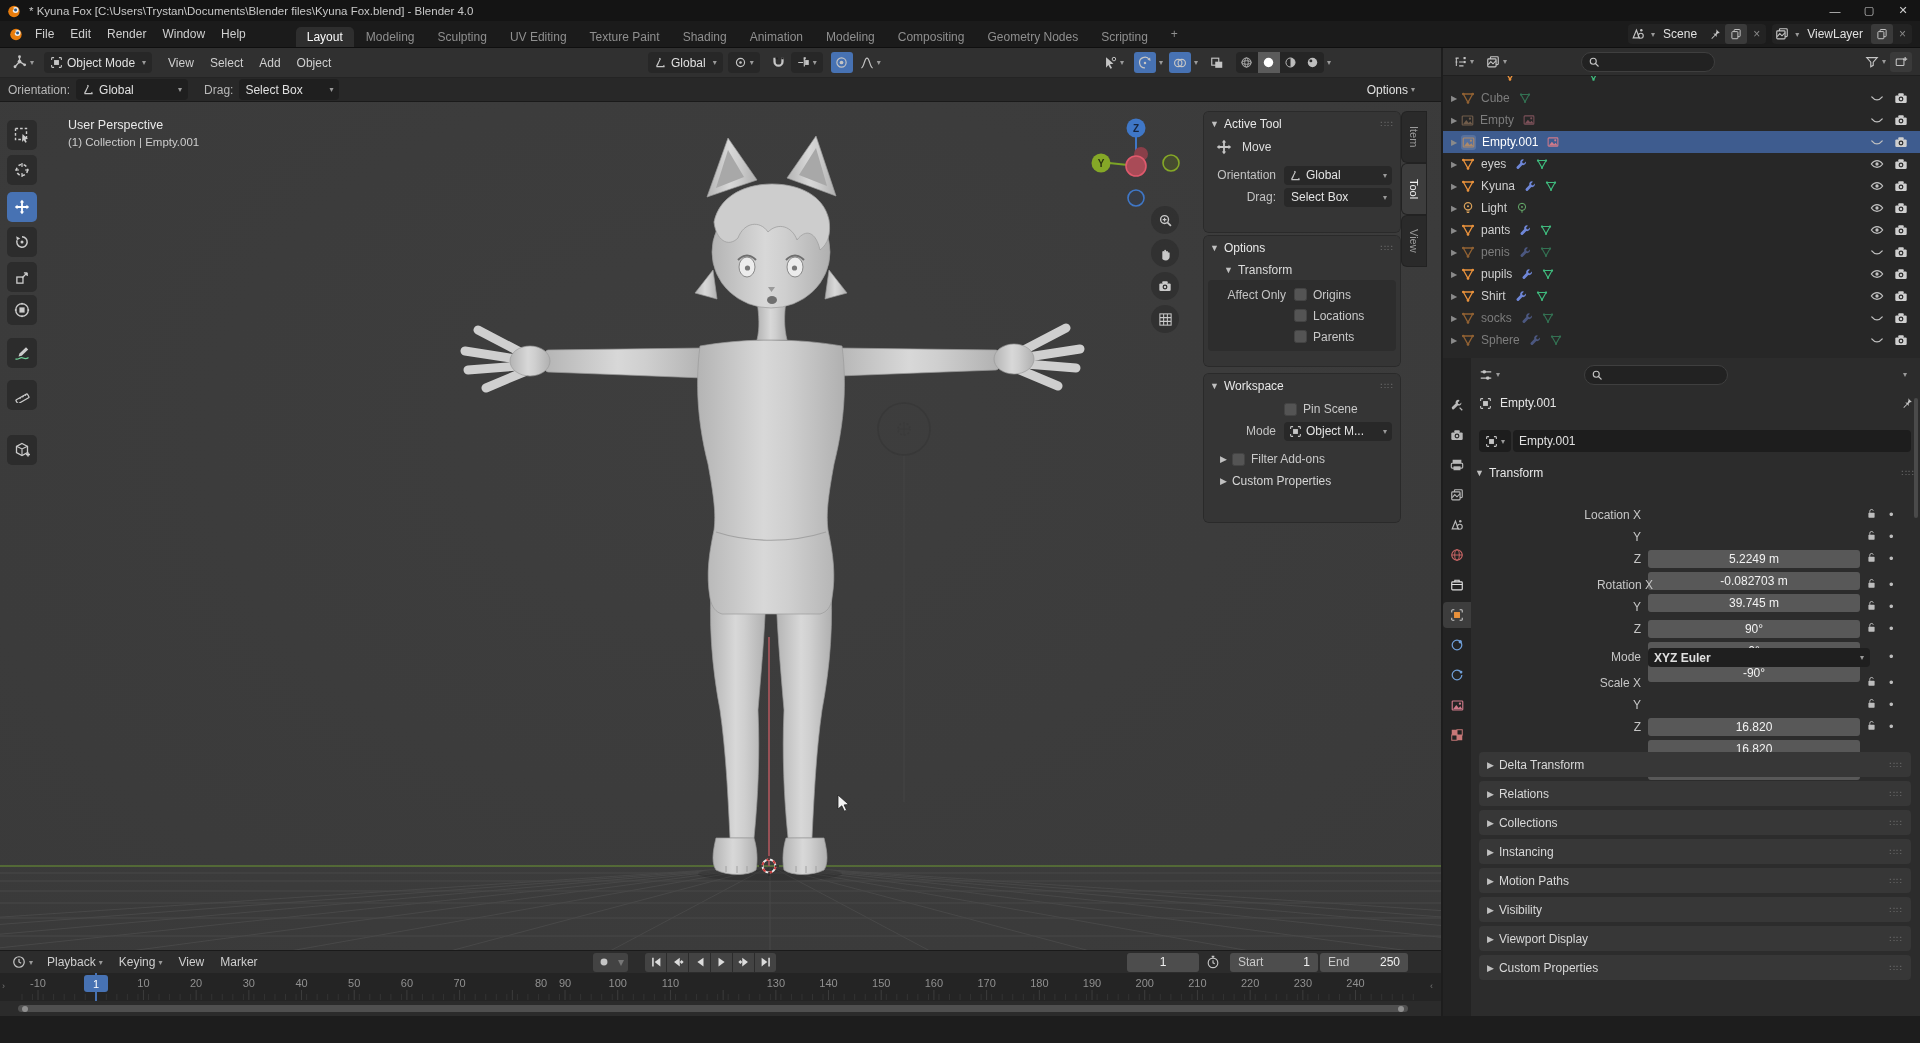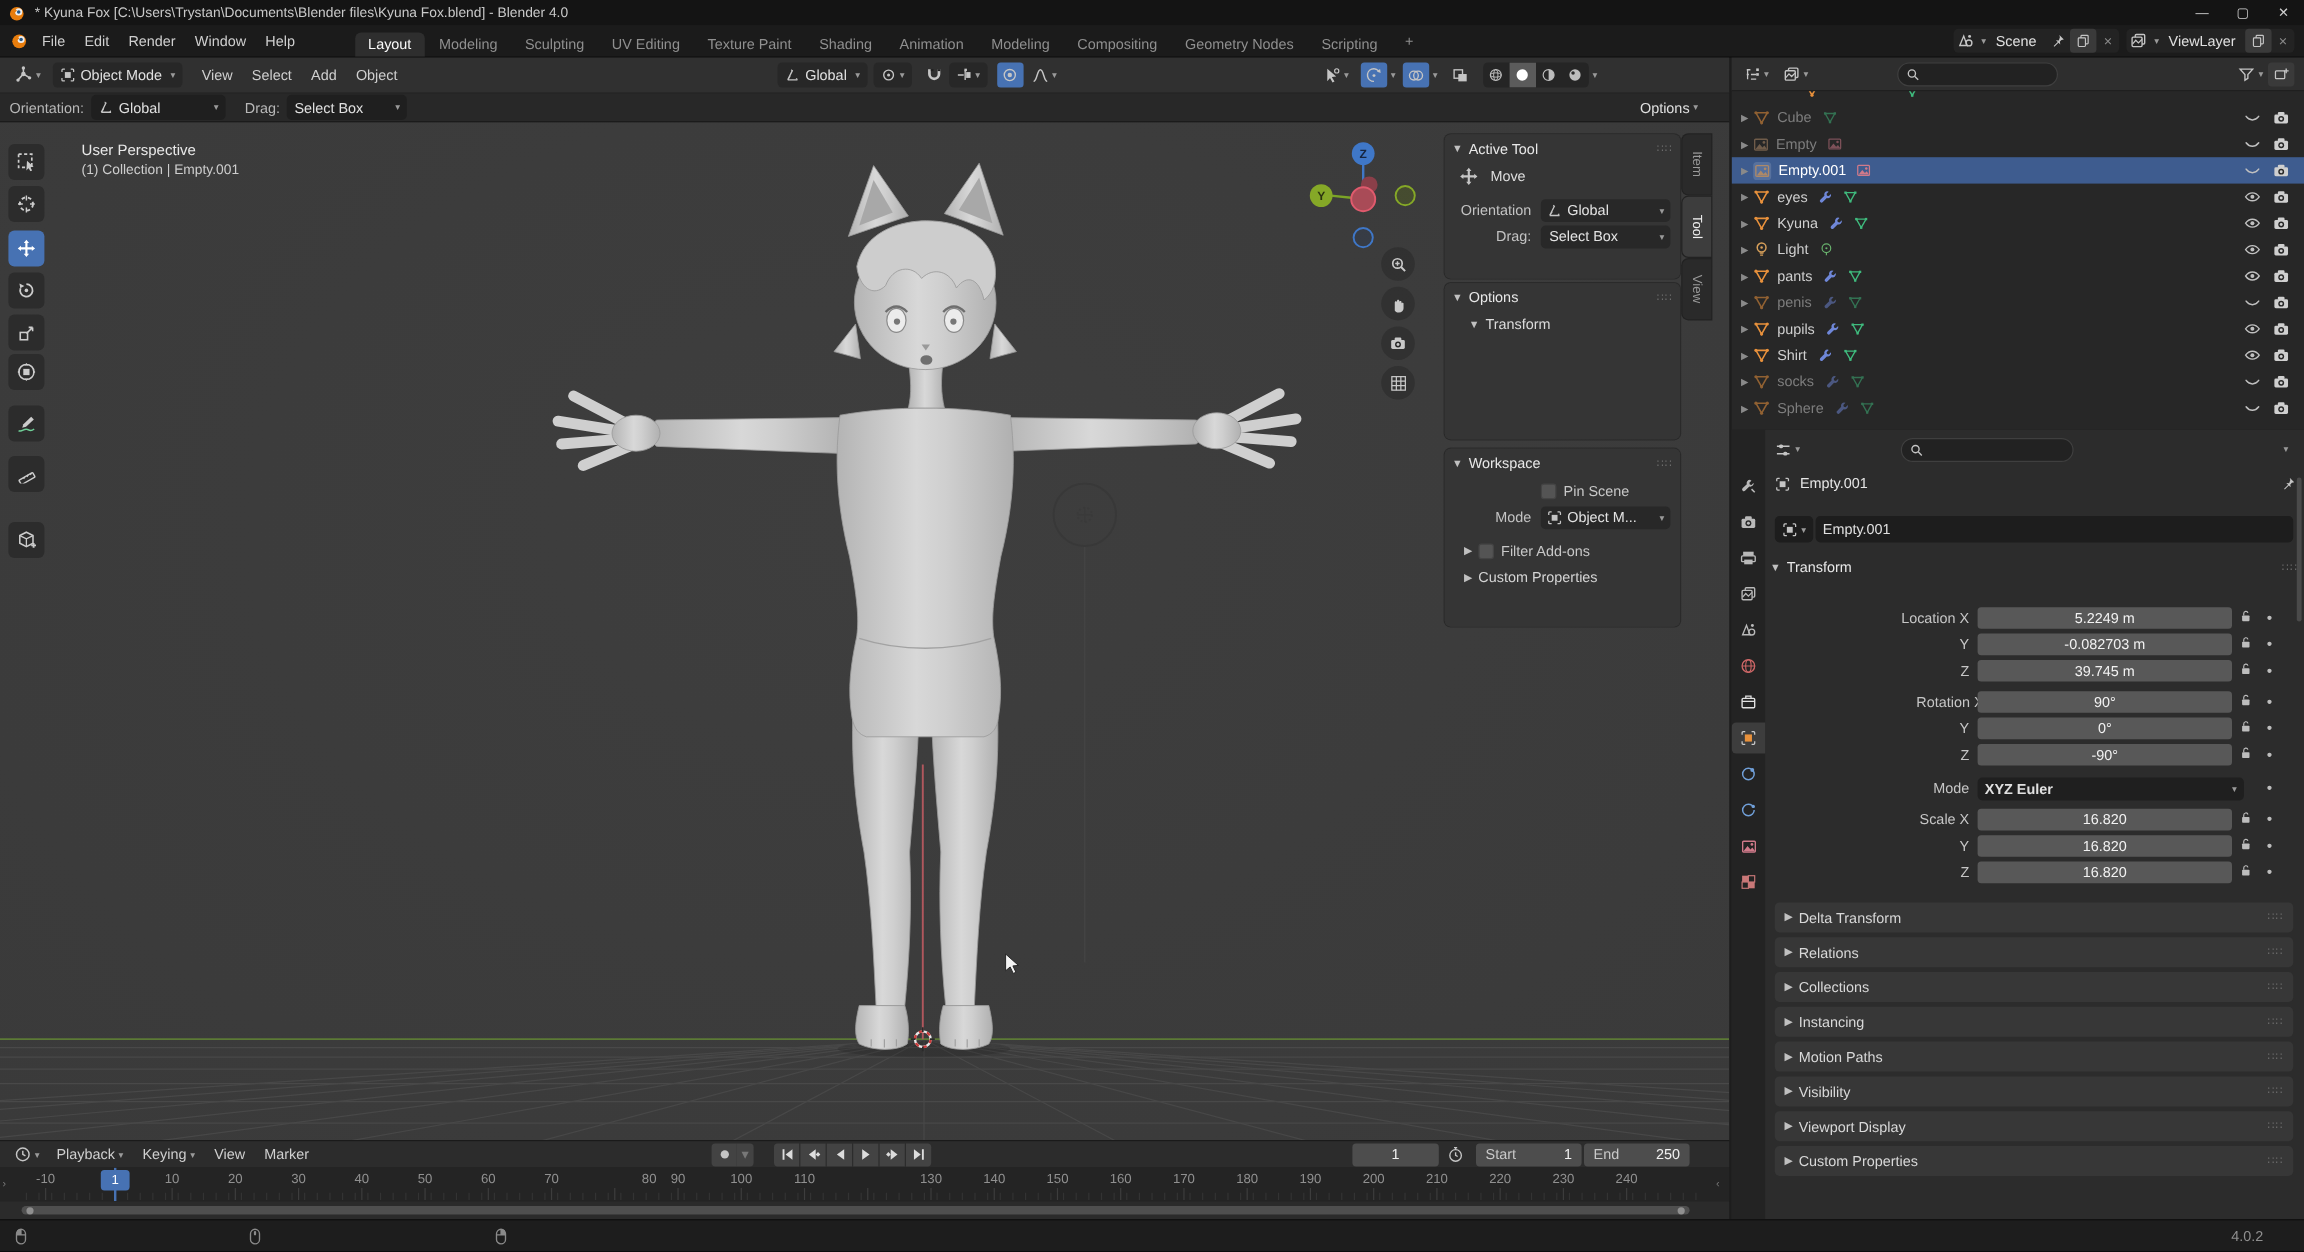--- a/index.html
+++ b/index.html
@@ -63,21 +63,21 @@
   .out-row .name{margin-left:6px;color:#cfcfcf;}
   .out-row.muted .name{color:#7d7d7d;}
   .out-row.selected .name{color:#ffffff;}
   .out-exp{width:14px;margin-left:4px;color:#8a8a8a;font-size:8px;text-align:center;}
   .search-box{display:flex;align-items:center;background:#222222;border:1px solid #3f3f3f;border-radius:10px;height:18px;padding:0 6px;color:#888;}
   
   #properties{left:1443px;top:358px;width:477px;height:658px;background:#2c2c2c;overflow:hidden;}
   #prop-tabcol{position:absolute;left:0;top:0;width:28px;height:658px;background:#232323;}
   .prop-tab{position:absolute;left:0;width:28px;height:26px;display:flex;align-items:center;justify-content:center;}
   .prop-tab.active{background:#3d3d3d;border-radius:4px 0 0 4px;}
-  .slider{background:#585858;border-radius:3px;height:18px;display:flex;align-items:center;justify-content:center;color:#f2f2f2;}
+  .slider{background:#585858;border-radius:3px;height:18px;display:flex;align-items:center;justify-content:center;color:#f2f2f2;margin-top:44px;}
   .tr-label{position:absolute;text-align:right;color:#c6c6c6;width:160px;}
   .lockdot{color:#bdbdbd;}
   .sect{position:absolute;left:36px;width:432px;height:25px;background:#373737;border-radius:4px;display:flex;align-items:center;padding:0 8px;box-sizing:border-box;color:#d8d8d8;}
   
   #timeline-header{left:0;top:950px;width:1441px;height:23px;background:#2c2c2c;border-top:1px solid #1a1a1a;display:flex;align-items:center;box-sizing:border-box;}
   #timeline-ruler{left:0;top:973px;width:1441px;height:28px;background:#242424;overflow:hidden;}
   #timeline-strip{left:0;top:1001px;width:1441px;height:15px;background:#2b2b2b;}
   .tick-lbl{position:absolute;top:4px;color:#909090;font-size:11px;transform:translateX(-50%);}
   #cur-frame-pill{position:absolute;top:2px;width:24px;height:17px;background:#4772b3;border-radius:3px;color:#fff;font-size:11px;display:flex;align-items:center;justify-content:center;transform:translateX(-50%);}
   .tr-btn{width:21px;height:19px;display:flex;align-items:center;justify-content:center;background:#434343;color:#dcdcdc;}
@@ -645,20 +645,43 @@
     
     <div class="vpanel" style="top:134px;height:130px">
       <div class="phead">
         <span class="chev">▼</span>
           <span>Options</span>
           <span class="grip">∷∷</span>
       </div>
       <div class="prow" style="height:20px">
         <span class="chev" style="margin-left:12px">▼</span>
           <span style="color:#dcdcdc">Transform</span>
+      </div>
+      <div class="inset">
+        <div class="prow" style="height:21px">
+          <span class="plabel" style="width:70px;text-align:right">Affect Only</span>
+          <span class="row" style="margin-left:8px">
+              <span class="checkbox"></span>
+              <span class="cblabel">Origins</span>
+            </span>
+        </div>
+        <div class="prow" style="height:21px">
+          <span style="width:70px"></span>
+          <span class="row" style="margin-left:8px">
+              <span class="checkbox"></span>
+              <span class="cblabel">Locations</span>
+            </span>
+        </div>
+        <div class="prow" style="height:21px">
+          <span style="width:70px"></span>
+          <span class="row" style="margin-left:8px">
+              <span class="checkbox"></span>
+              <span class="cblabel">Parents</span>
+            </span>
+        </div>
       </div>
     </div>
 
     
     <div class="vpanel" style="top:272px;height:148px">
       <div class="phead">
         <span class="chev">▼</span>
           <span>Workspace</span>
           <span class="grip">∷∷</span>
       </div>
@@ -1780,39 +1803,13 @@
       <span class="tick-lbl" style="left: 1250.13px;">220</span>
       <span class="tick-lbl" style="left: 1302.83px;">230</span>
       <span class="tick-lbl" style="left: 1355.53px;">240</span>
     </div>
   <div id="timeline-strip" class="abs">
     <div class="abs" style="left:18px;top:4px;width:1390px;height:7px;background:#4f4f4f;border-radius:4px"></div>
     <div class="abs" style="left:22px;top:4.5px;width:6px;height:6px;background:#8f8f8f;border-radius:50%"></div>
     <div class="abs" style="left:1398px;top:4.5px;width:6px;height:6px;background:#8f8f8f;border-radius:50%"></div>
   </div>
 
-  <div id="statusbar" class="abs">
-    <span id="status-mice">
-        <span class="icon" style="position: absolute; left: 10px; top: 6px; color: rgb(138, 138, 138);">
-          <svg width="15" height="15" viewBox="0 0 16 16" fill="none">
-            <rect x="4" y="1.5" width="8" height="13" rx="4" stroke="currentColor" stroke-width="1.2"></rect>
-            <path d="M8 1.5v5M4 6.5h8" stroke="currentColor" stroke-width="1.1"></path>
-            <path d="M4.5 2.5c1-1 2.4-1 3.5-1v5H4z" fill="currentColor"></path>
-          </svg>
-        </span>
-        <span class="icon" style="position: absolute; left: 205px; top: 6px; color: rgb(138, 138, 138);">
-          <svg width="15" height="15" viewBox="0 0 16 16" fill="none">
-            <rect x="4" y="1.5" width="8" height="13" rx="4" stroke="currentColor" stroke-width="1.2"></rect>
-            <rect x="7" y="3" width="2" height="4" rx="1" fill="currentColor"></rect>
-          </svg>
-        </span>
-        <span class="icon" style="position: absolute; left: 410px; top: 6px; color: rgb(138, 138, 138);">
-          <svg width="15" height="15" viewBox="0 0 16 16" fill="none">
-            <rect x="4" y="1.5" width="8" height="13" rx="4" stroke="currentColor" stroke-width="1.2"></rect>
-            <path d="M8 1.5v5M4 6.5h8" stroke="currentColor" stroke-width="1.1"></path>
-            <path d="M11.5 2.5c-1-1-2.4-1-3.5-1v5h4z" fill="currentColor"></path>
-          </svg>
-        </span>
-      </span>
-    <span style="flex:1"></span>
-    <span style="margin-right:34px;color:#8f8f8f">4.0.2</span>
-  </div>
 </div>
 
 </body></html>

